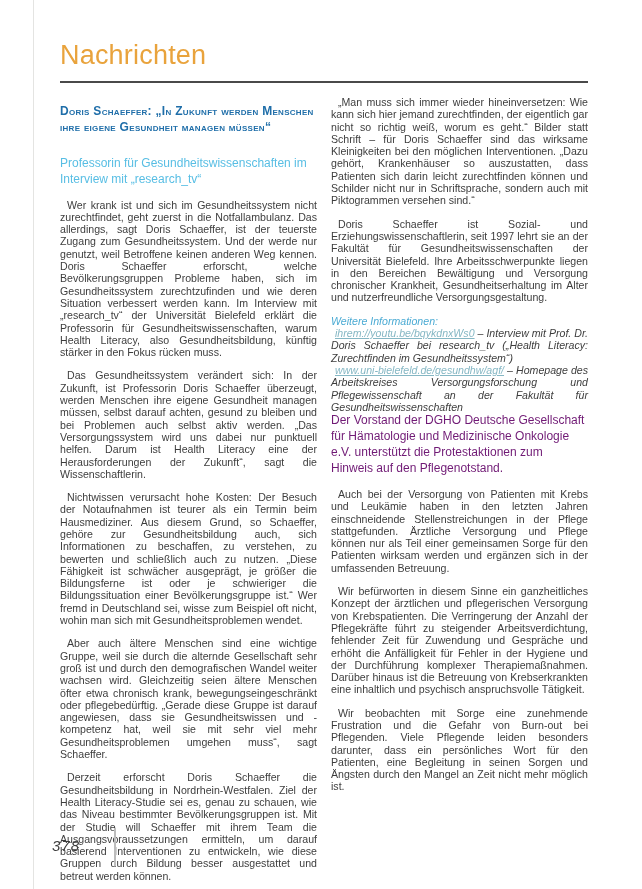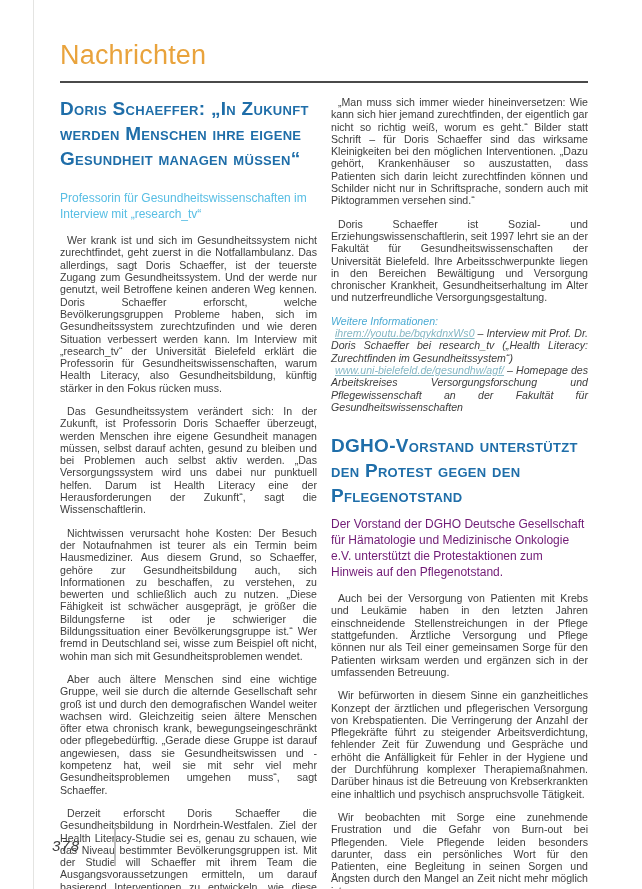--- a/index.html
+++ b/index.html
@@ -7,22 +7,22 @@
     position:relative; width:642px; height:889px; background:#ffffff;
     font-family:"Liberation Sans", sans-serif; color:#3d3d3d; overflow:hidden;
   }
   .edge-line { position:absolute; left:33px; top:0; bottom:0; width:1px; background:#e4e4e2; }
   .content { position:absolute; left:60px; top:40px; width:528px; }
   .masthead { font-size:27px; font-weight:400; margin:0 0 10px 0; letter-spacing:0.2px; }
   .rule { height:2px; background:#4a4a4a; margin:0 0 13px 0; }
   .columns { display:flex; gap:14px; }
   .col { width:257px; }
   .headline {
-    font-variant:small-caps; font-size:19px; line-height:1.32; font-weight:600;
-    margin:0 0 9px 0; letter-spacing:0.3px;
+    font-variant:small-caps; font-size:12px; line-height:1.32; font-weight:600;
+    margin:8px 0 9px 0; letter-spacing:0.3px;
   }
   .headline.second { margin-top:20px; }
   .subtitle { font-size:12px; line-height:1.33; margin:0 0 11px 0; }
   .body {
     font-size:10.6px; line-height:12.3px; text-align:justify; text-indent:7px;
     margin:0 0 11px 0; hyphens:auto; -webkit-hyphens:auto;
   }
   .links-heading { font-size:10.6px; line-height:12.3px; margin:0; }
   .link-block {
     font-size:10.6px; line-height:12.3px; text-align:justify; text-indent:4px;
@@ -60,21 +60,20 @@
       <div class="col">
         <p class="body" lang="de">„Man muss sich immer wieder hineinversetzen: Wie kann sich hier jemand zurechtfinden, der eigentlich gar nicht so richtig weiß, worum es geht.“ Bilder statt Schrift – für Doris Schaeffer sind das wirksame Kleinigkeiten bei den möglichen Interventionen. „Dazu gehört, Krankenhäuser so auszustatten, dass Patienten sich darin leicht zurechtfinden können und Schilder nicht nur in Schriftsprache, sondern auch mit Piktogrammen versehen sind.“</p>
         <p class="body" lang="de">Doris Schaeffer ist Sozial- und Erziehungswissenschaftlerin, seit 1997 lehrt sie an der Fakultät für Gesundheitswissenschaften der Universität Bielefeld. Ihre Arbeitsschwerpunkte liegen in den Bereichen Bewältigung und Versorgung chronischer Krankheit, Gesundheitserhaltung im Alter und nutzerfreundliche Versorgungsgestaltung.</p>
 
         <div class="links-wrap">
           <p class="links-heading" style="color: rgb(75, 171, 212);">Weitere Informationen:</p>
           <p class="link-block" lang="de"><a class="link" style="color: rgb(133, 183, 196);">ihrem://youtu.be/bqykdnxWs0</a><span> – Interview mit Prof. Dr. Doris Schaeffer bei research_tv („Health Literacy: Zurechtfinden im Gesundheitssystem“)</span></p>
           <p class="link-block" lang="de"><a class="link" style="color: rgb(133, 183, 196);">www.uni-bielefeld.de/gesundhw/agf/</a><span> – Homepage des Arbeitskreises Versorgungsforschung und Pflegewissenschaft an der Fakultät für Gesundheitswissenschaften</span></p>
         </div>
 
-        <h2 class="headline second" style="color: rgb(31, 110, 169);">DGHO-Vorstand unterstützt den Protest gegen den Pflegenotstand</h2>
         <p class="subtitle" style="color: #701a75;">Der Vorstand der DGHO Deutsche Gesellschaft für Hämatologie und Medizinische Onkologie e.V. unterstützt die Protestaktionen zum Hinweis auf den Pflegenotstand.</p>
         <p class="body" lang="de">Auch bei der Versorgung von Patienten mit Krebs und Leukämie haben in den letzten Jahren einschneidende Stellenstreichungen in der Pflege stattgefunden. Ärztliche Versorgung und Pflege können nur als Teil einer gemeinsamen Sorge für den Patienten wirksam werden und ergänzen sich in der umfassenden Betreuung.</p>
         <p class="body" lang="de">Wir befürworten in diesem Sinne ein ganzheitliches Konzept der ärztlichen und pflegerischen Versorgung von Krebspatienten. Die Verringerung der Anzahl der Pflegekräfte führt zu steigender Arbeitsverdichtung, fehlender Zeit für Zuwendung und Gespräche und erhöht die Anfälligkeit für Fehler in der Hygiene und der Durchführung komplexer Therapiemaßnahmen. Darüber hinaus ist die Betreuung von Krebserkrankten eine inhaltlich und psychisch anspruchsvolle Tätigkeit.</p>
         <p class="body" lang="de">Wir beobachten mit Sorge eine zunehmende Frustration und die Gefahr von Burn-out bei Pflegenden. Viele Pflegende leiden besonders darunter, dass ein persönliches Wort für den Patienten, eine Begleitung in seinen Sorgen und Ängsten durch den Mangel an Zeit nicht mehr möglich ist.</p>
       </div>
 
     </div>
   </div>
 
   <div class="footer">

